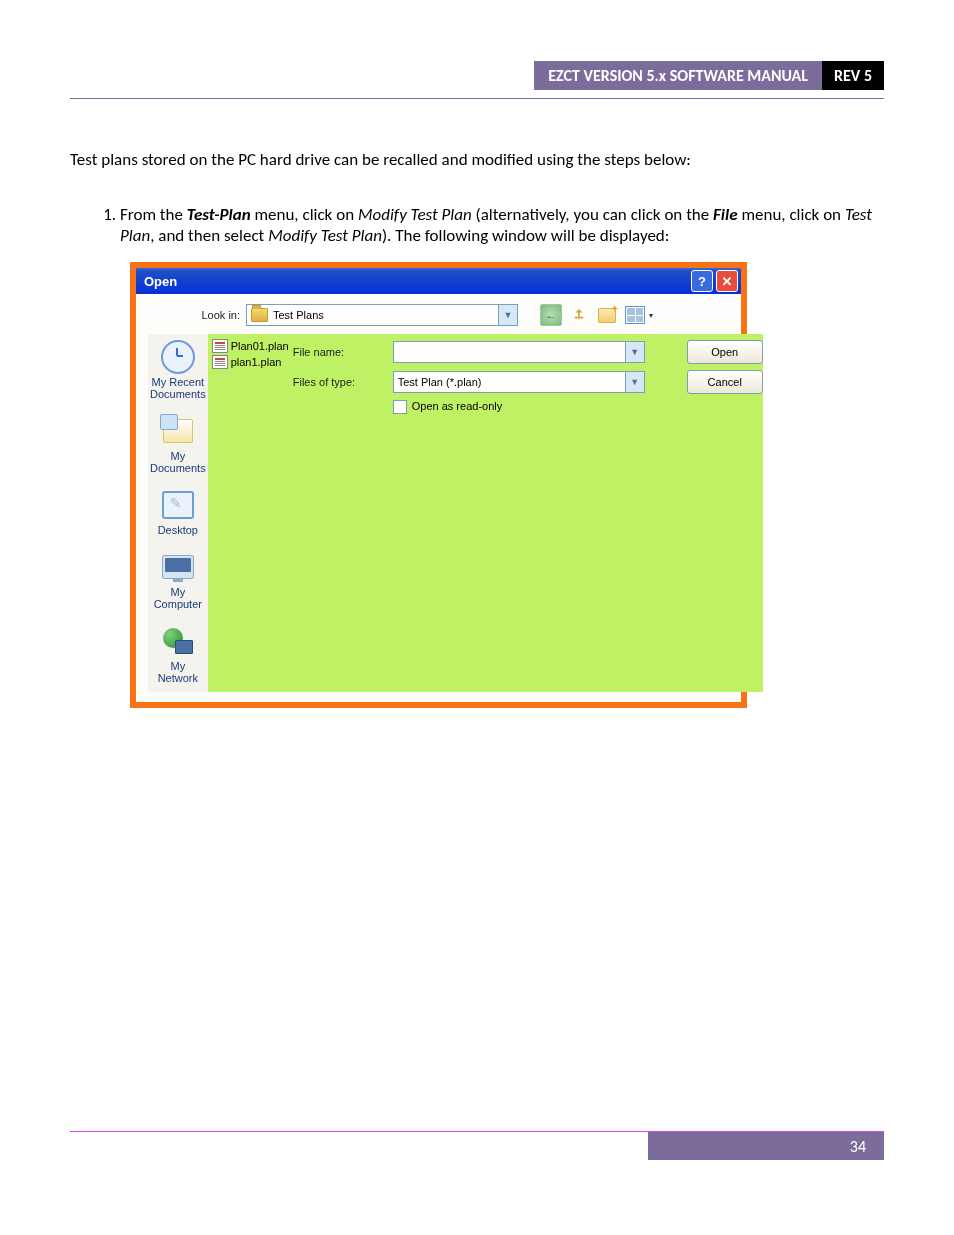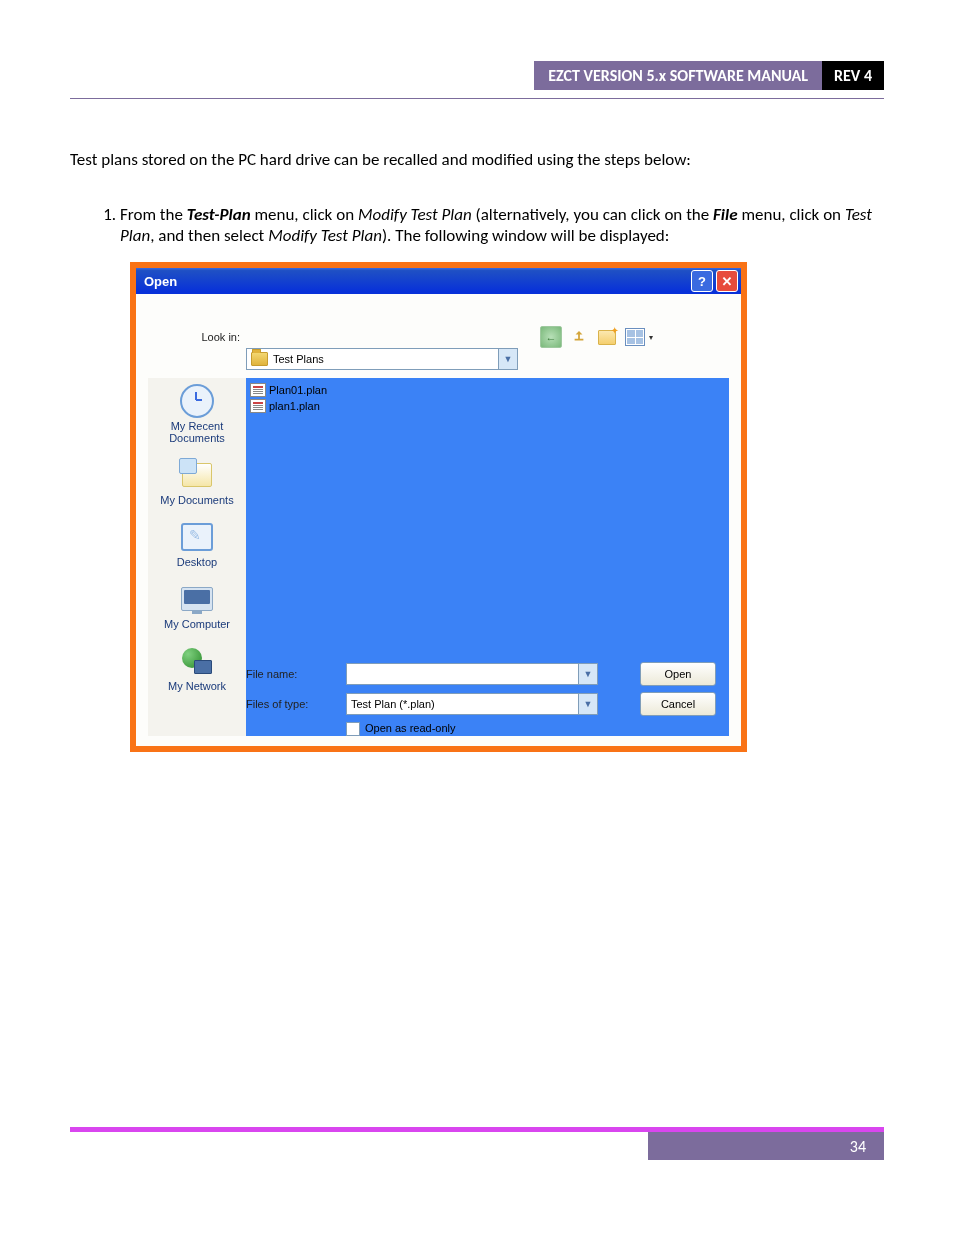--- a/index.html
+++ b/index.html
@@ -117,21 +117,20 @@
   }
   .lookin-combo {
     flex: 0 0 266px;
     height: 20px;
     border: 1px solid #7f9db9;
     background: #fff;
     display: flex;
     align-items: center;
     padding-left: 4px;
     position: relative;
-    margin-top: 44px;
   }
   .lookin-combo .chev {
     position: absolute;
     right: 0;
     top: 0;
     width: 18px;
     height: 100%;
     background: #d6e7f7;
     border-left: 1px solid #7f9db9;
     display: flex;
@@ -195,24 +194,24 @@
   .docs-ico::before{content:"";position:absolute;top:-6px;left:-4px;width:16px;height:14px;background:#cce3f7;border:1px solid #7ea9d6;border-radius:2px;}
   .comp-ico{width:30px;height:22px;background:#d6e3f1;border:1px solid #8ba8c6;border-radius:2px;position:relative;}
   .comp-ico::before{content:"";position:absolute;top:2px;left:2px;right:2px;bottom:6px;background:#4a6fa5;border-radius:1px;}
   .comp-ico::after{content:"";position:absolute;bottom:-4px;left:10px;width:10px;height:3px;background:#8ba8c6;}
   .net-ico{width:30px;height:26px;position:relative;}
   .net-ico .globe{width:20px;height:20px;border-radius:50%;background:radial-gradient(circle at 30% 30%, #7fd07f,#2a8a2a);position:absolute;top:0;left:0;}
   .net-ico .mon{width:16px;height:12px;background:#4a6fa5;border:1px solid #2a4a7a;position:absolute;bottom:0;right:0;border-radius:1px;}
 
   .file-area {
     flex:1;
-    background:#3b82f6;
+    background:#bef264;
     margin-left:0;
     display:flex;
-    flex-direction:column;
+    flex-direction:row;
   }
   .file-list {
     flex:1;
     padding:4px;
     min-height: 270px;
   }
   .file-item { display:flex; align-items:center; height:16px; cursor:default;}
   .file-item-ico{width:14px;height:12px;border:1px solid #888;background:#fff;margin-right:3px;position:relative;}
   .file-item-ico::before{content:"";position:absolute;top:2px;left:2px;right:2px;height:2px;background:#c44;}
   .file-item-ico::after{content:"";position:absolute;top:5px;left:2px;right:2px;bottom:2px;background:repeating-linear-gradient(to bottom,#888 0,#888 1px,transparent 1px,transparent 2px);}
@@ -251,42 +250,42 @@
     font-size:17px;
     margin-left:60px;
     margin-top:6px;
     max-width: 740px;
   }
 
   .footer {
     margin-top: auto;
   }
   .footer-line {
-    border-top: 5px solid #d946ef;
+    border-top: 1px solid #d946ef;
     display:flex;
     align-items:stretch;
     height: 28px;
   }
   .footer-line .spacer{flex:1;}
   .footer-box{
     background:#7c6c9c;color:#fff;
     display:flex;align-items:center;justify-content:flex-end;
     padding:0 18px;
     width: 200px;
     font-size:16px;
   }
 </style>
 </head>
 <body>
 
 <div class="page">
   <div class="header-bar">
     <div class="header-spacer"></div>
     <div class="header-title">EZCT VERSION 5.x SOFTWARE MANUAL</div>
-    <div class="header-rev">REV 4</div>
+    <div class="header-rev">REV 5</div>
   </div>
   <div class="header-line"></div>
 
   <div class="body-text">Test plans stored on the PC hard drive can be recalled and modified using the steps below:</div>
 
   <ol class="steps">
     <li>
       <span>From the </span><span class="bolditalic">Test-Plan</span><span> menu, click on </span><span class="italic">Modify Test Plan</span><span> (alternatively, you can click on the </span><span class="bolditalic">File</span><span> menu, click on </span><span class="italic">Test Plan</span><span>, and then select </span><span class="italic">Modify Test Plan</span><span>). The following window will be displayed:</span>
     </li>
   </ol>

